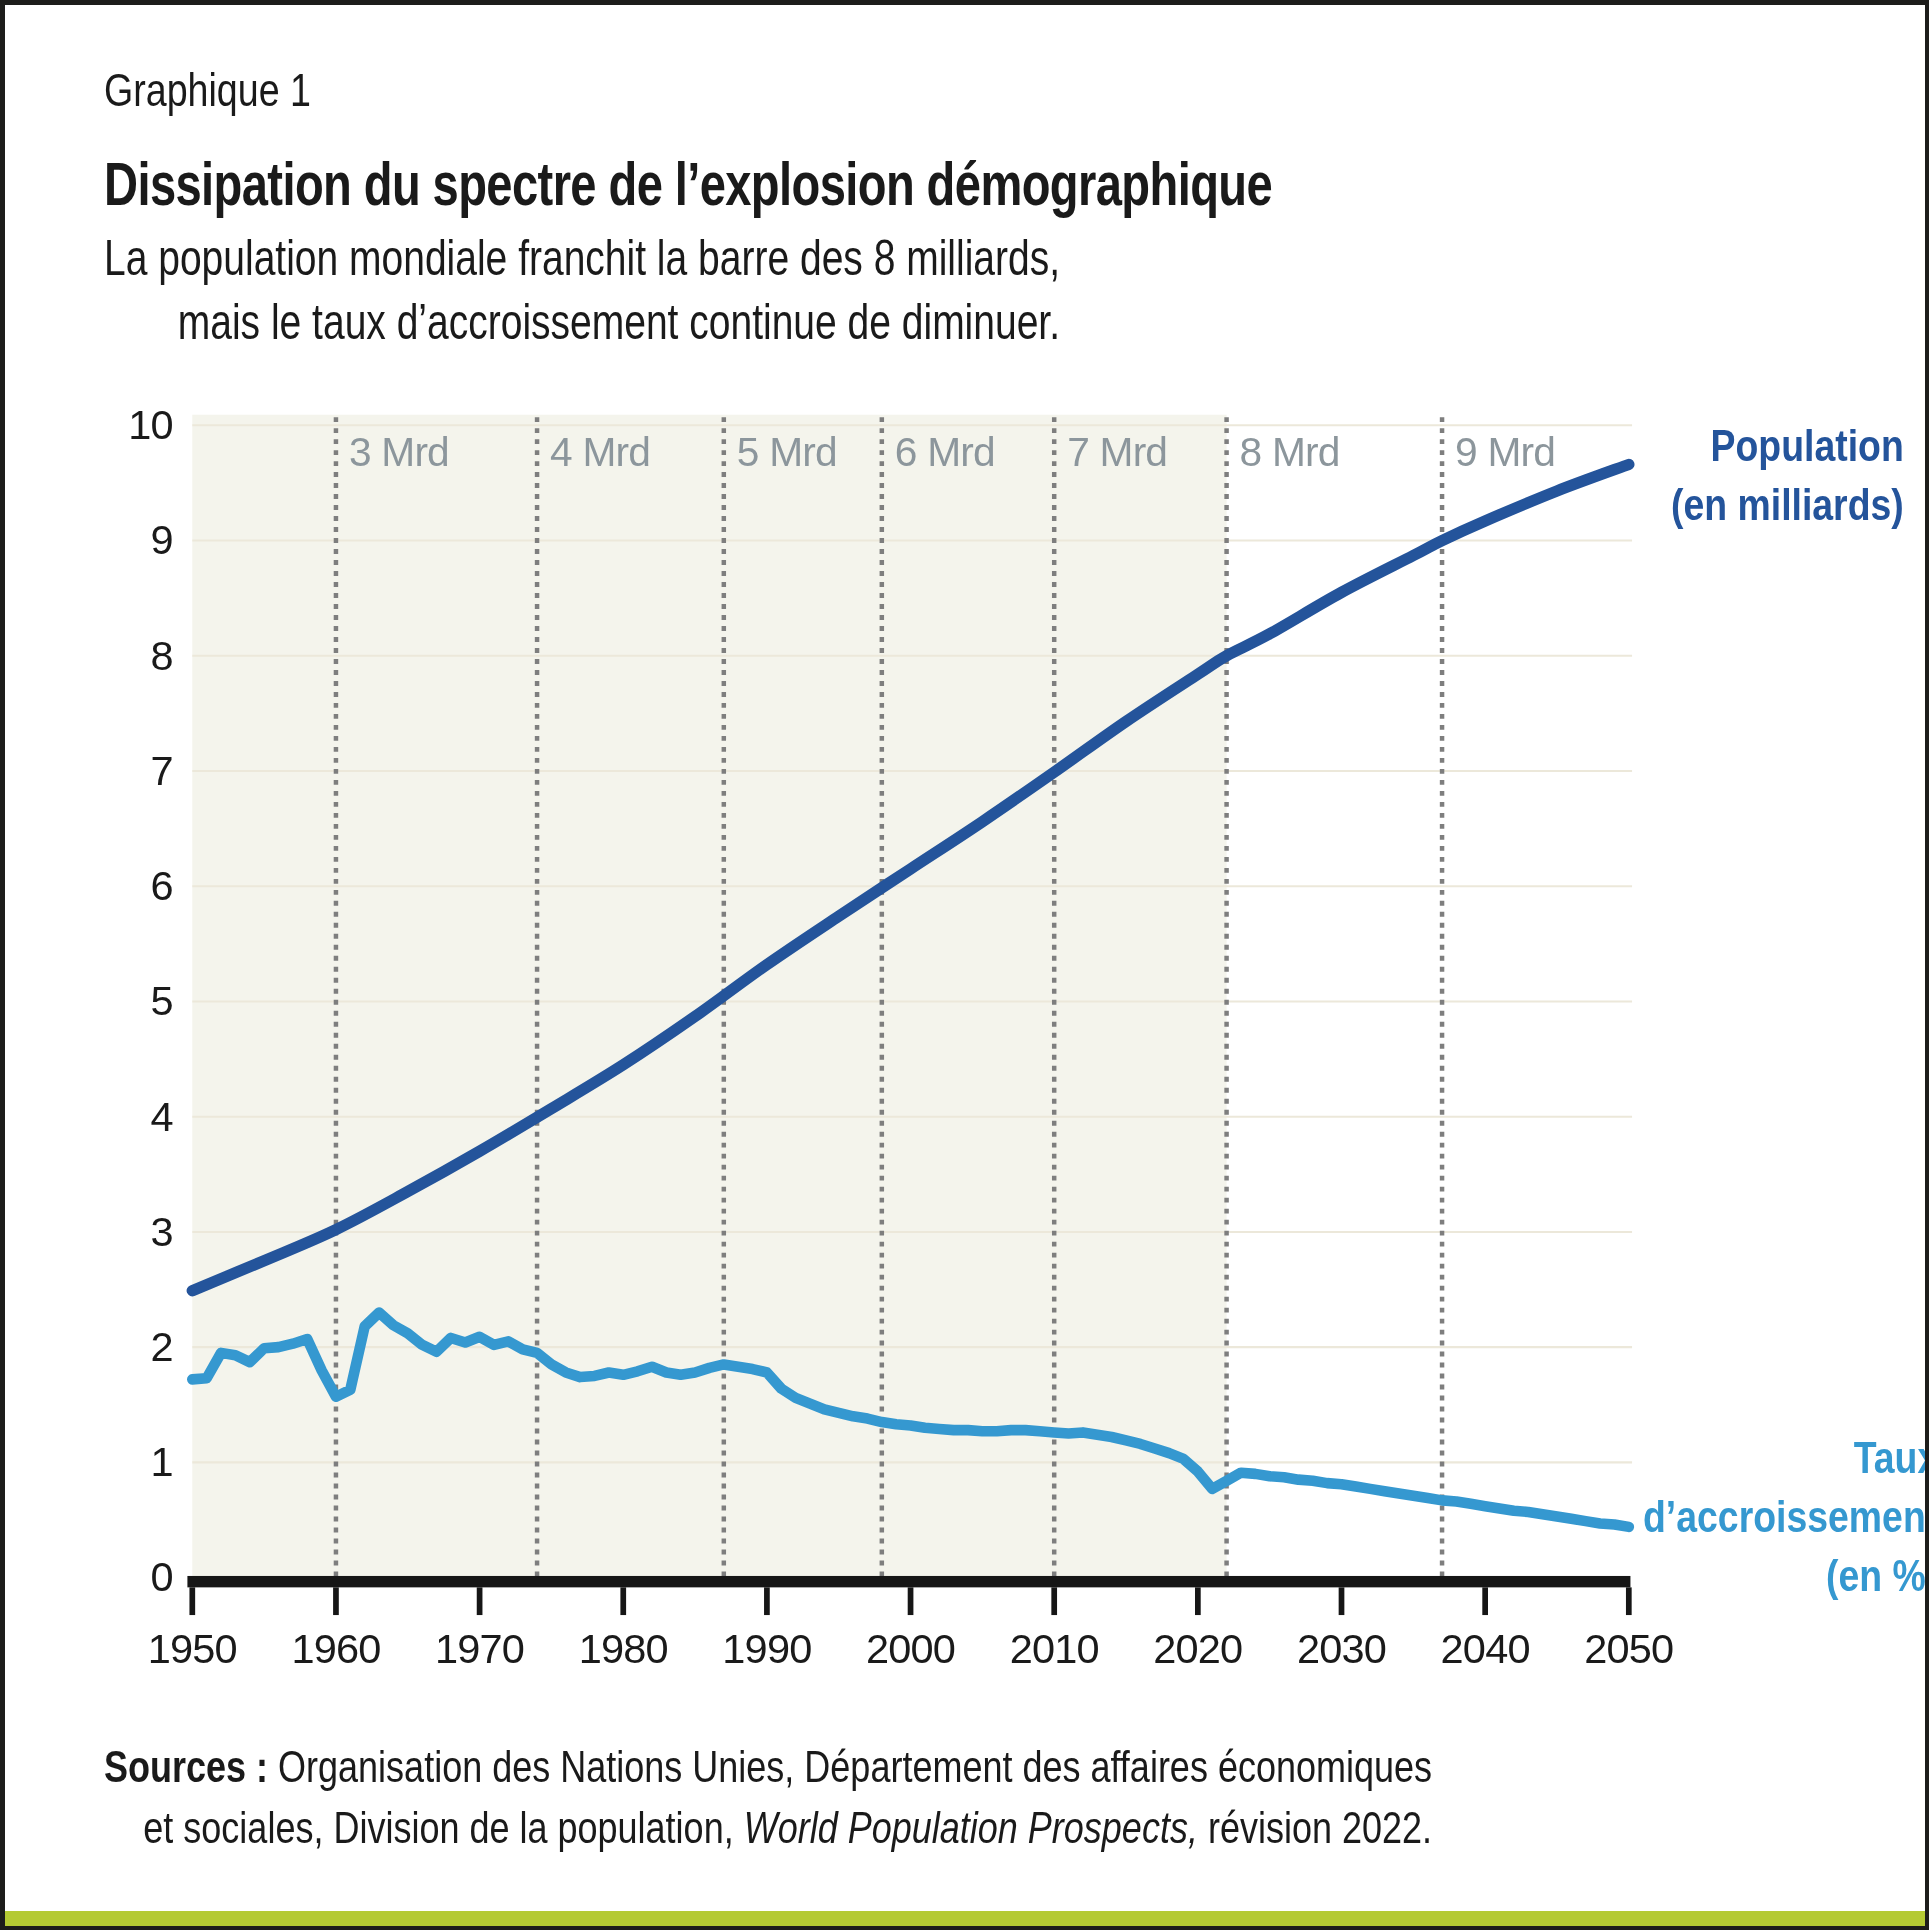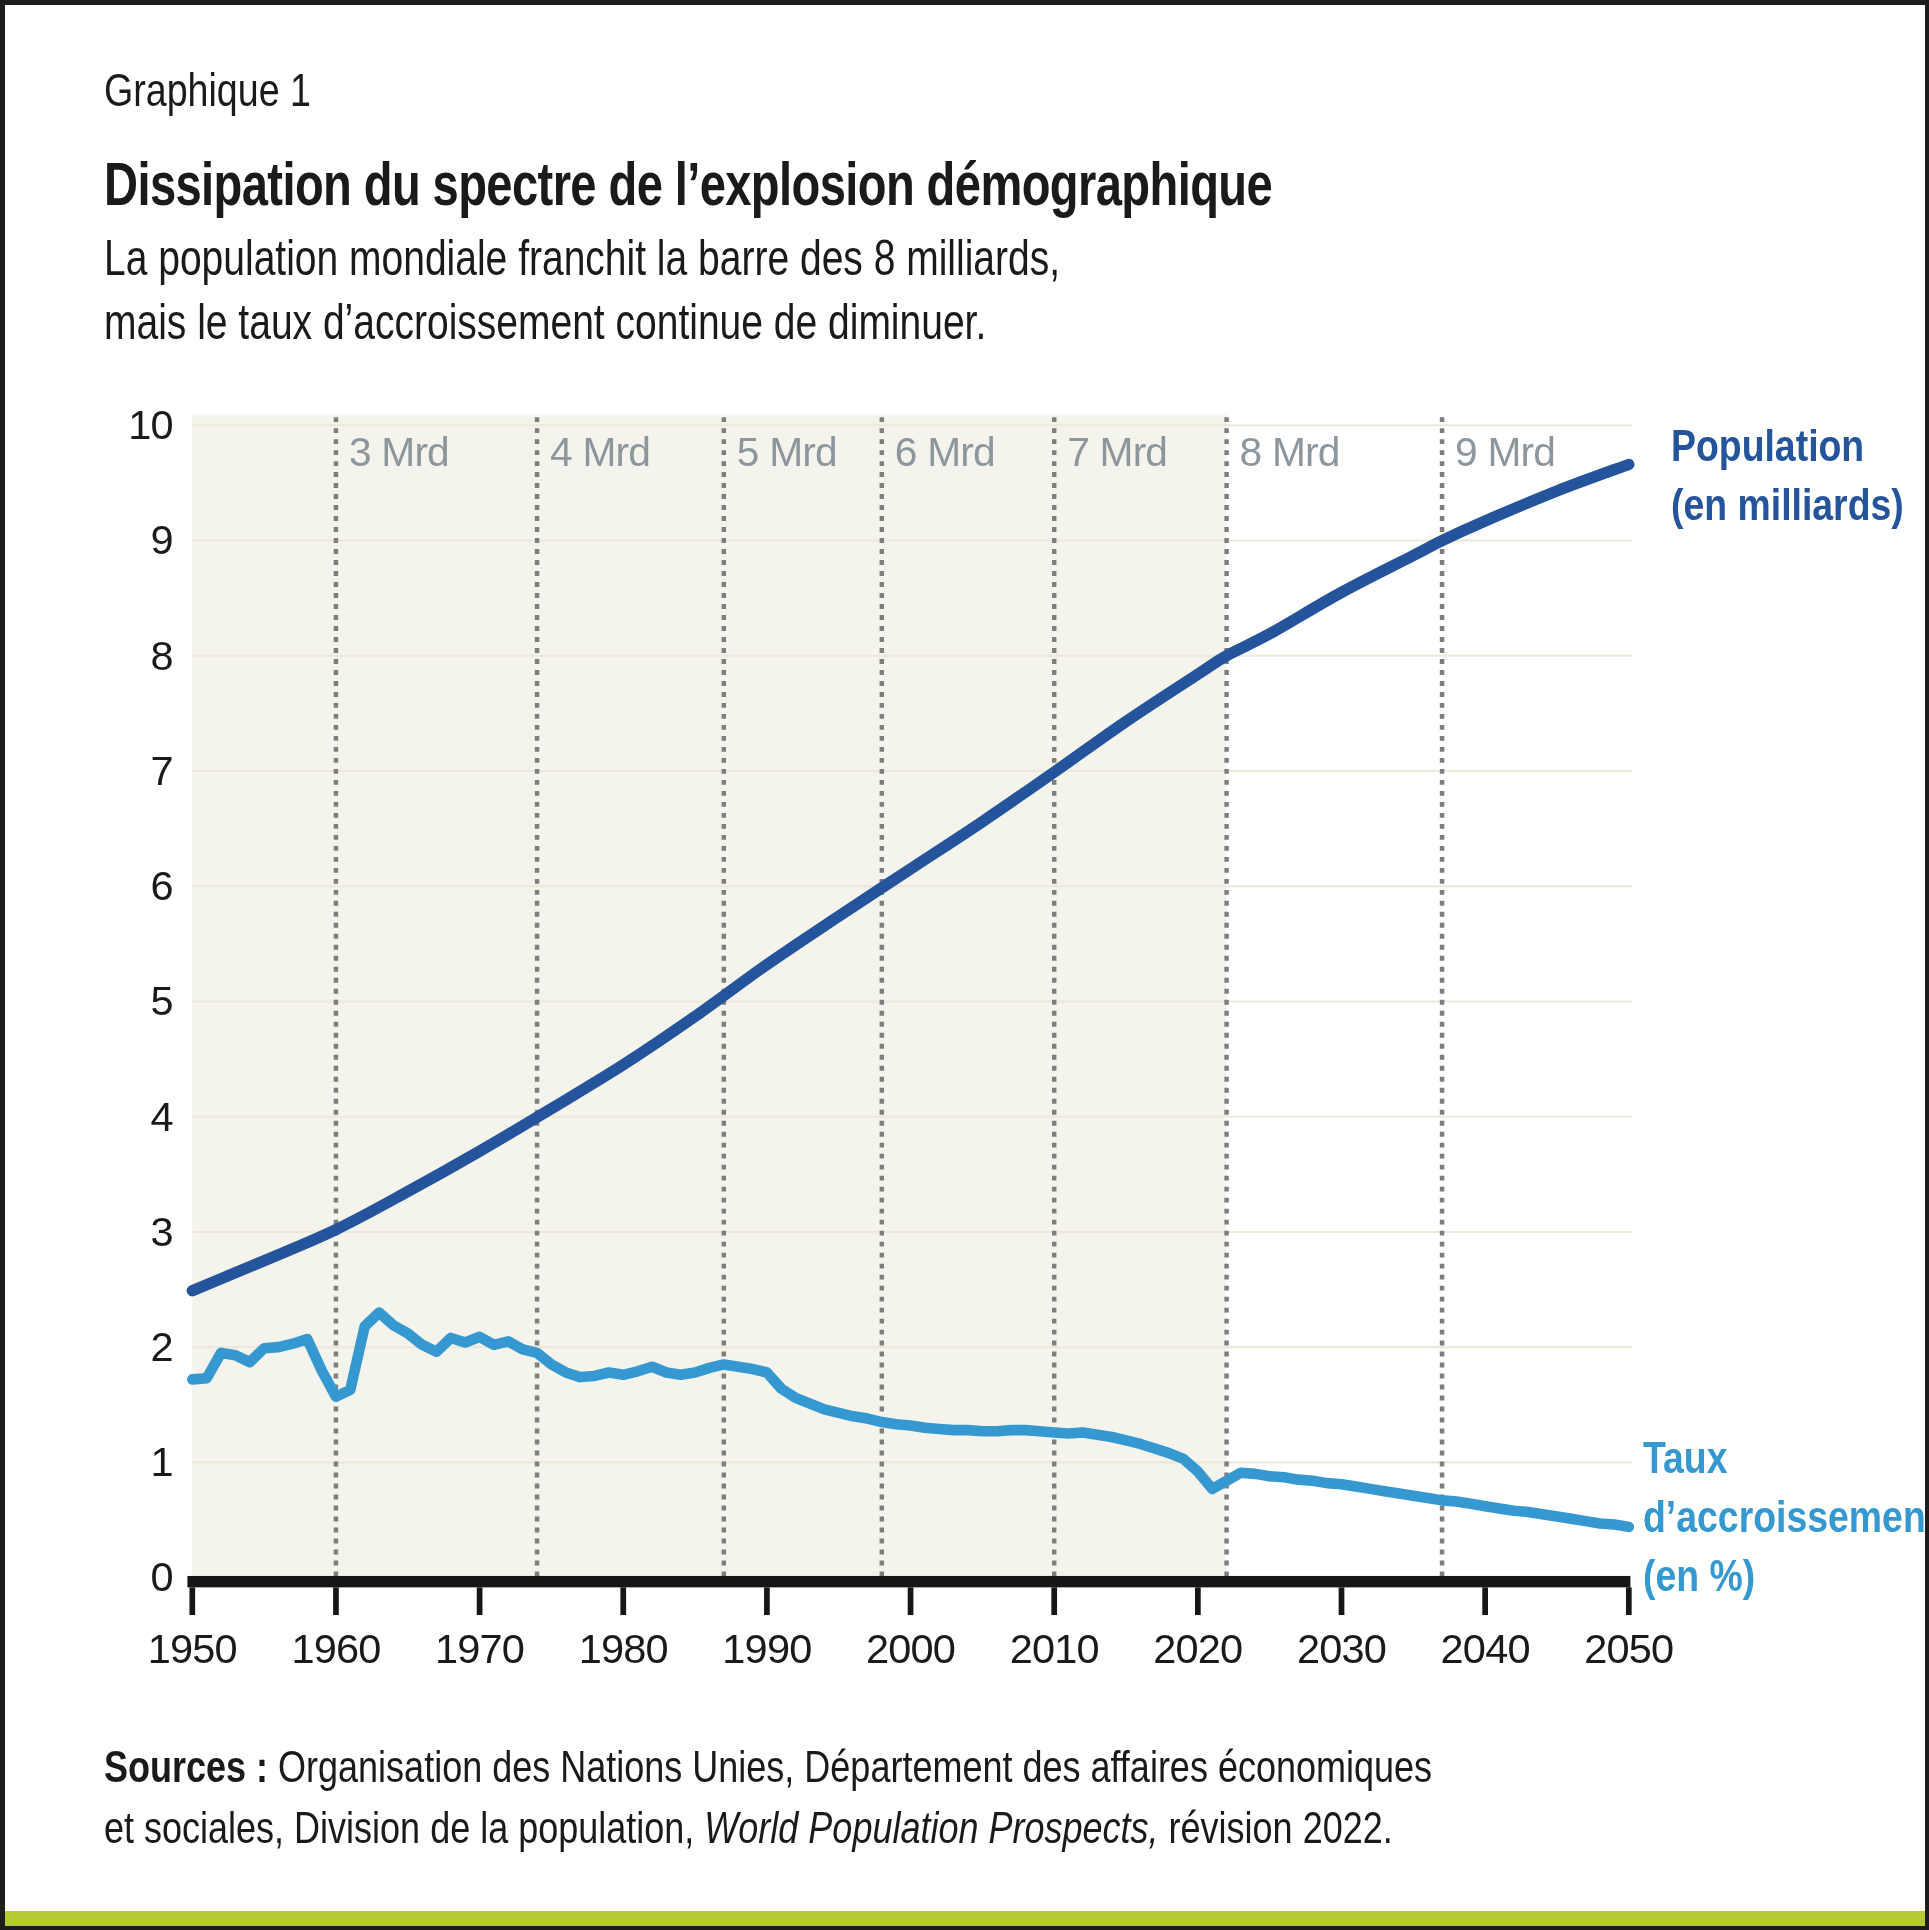--- a/index.html
+++ b/index.html
@@ -4,20 +4,21 @@
 <style>
   html,body{margin:0;padding:0;background:#ffffff;}
   #canvas{
     position:relative;
     width:1930px;height:1931px;
     box-sizing:border-box;
     border:5.7px solid #1d1d1b;
     background:#ffffff;
     font-family:"Liberation Sans", sans-serif;
     overflow:hidden;
+    text-align:right;
   }
   .txt{position:absolute;transform-origin:left top;color:#1a1a1a;white-space:nowrap;}
   .graphique{left:99px;top:57px;font-size:47px;transform:scaleX(0.80);}
   .title{left:99px;top:143px;font-size:62px;font-weight:bold;letter-spacing:-0.8px;transform:scaleX(0.76);}
   .subtitle{left:99px;top:221px;font-size:50px;line-height:64px;transform:scaleX(0.78);}
   .legend{position:absolute;transform-origin:left top;transform:scaleX(0.85);font-size:44px;line-height:59px;font-weight:bold;white-space:nowrap;}
   .legend-pop{left:1666px;top:411px;}
   .legend-rate{left:1638px;top:1423px;}
   .legend div{white-space:nowrap;}
   .sources{left:99px;top:1731px;font-size:45px;line-height:61px;transform:scaleX(0.80);}

